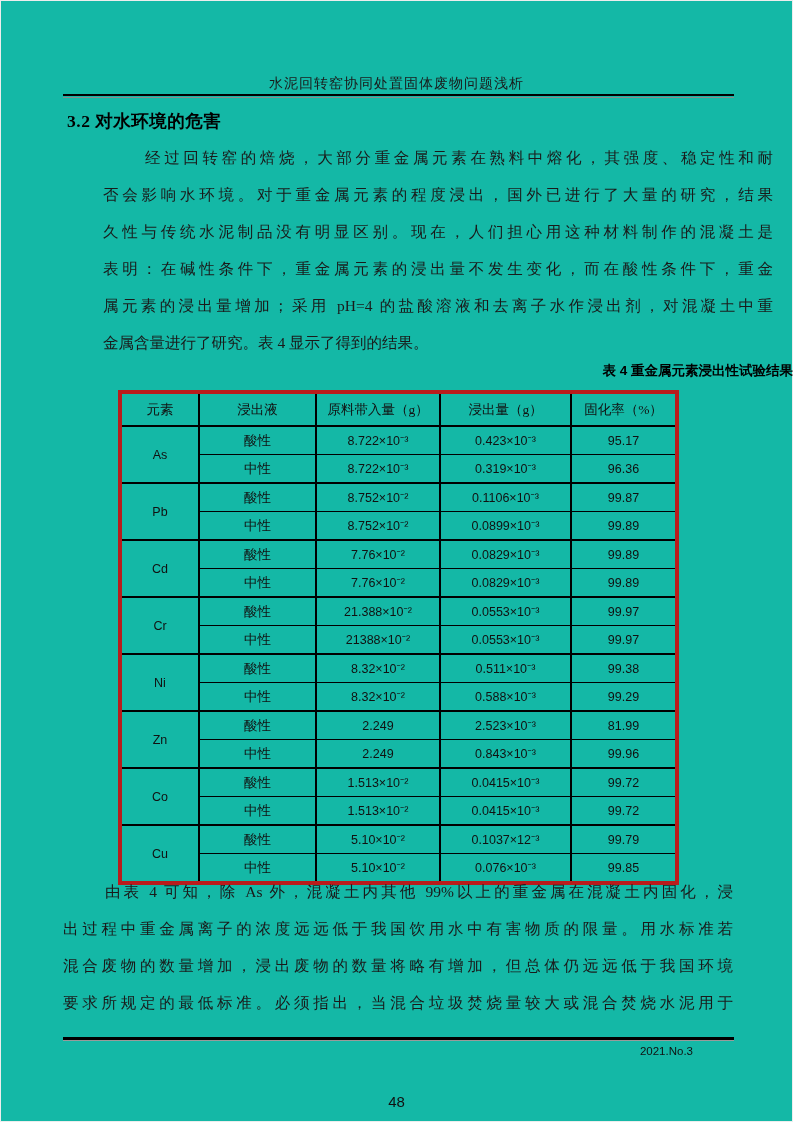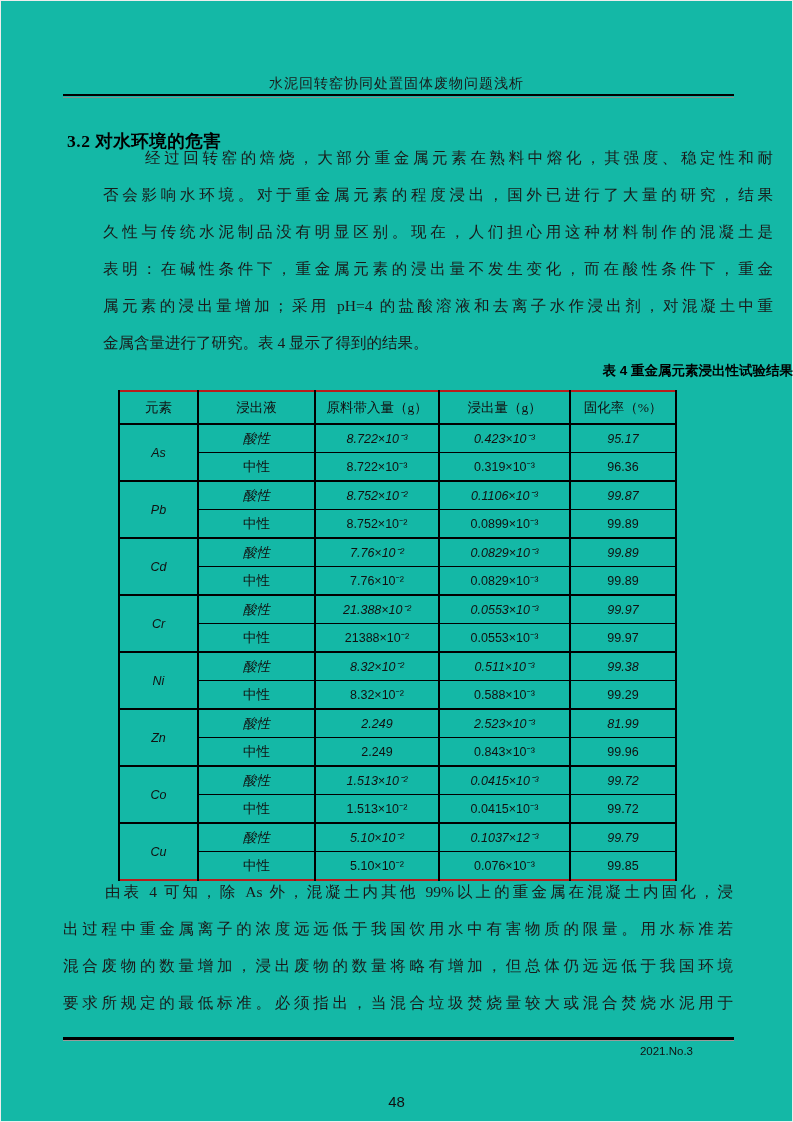--- a/index.html
+++ b/index.html
@@ -29,21 +29,20 @@
 
   
   .section-heading {
     position: absolute;
     top: 109px; left: 67px;
     font-size: 17.5px;
     font-weight: bold;
     font-family: "Liberation Serif", serif;
     letter-spacing: 0.5px;
     color: #000;
-    margin-top: 20px;
   }
 
   
   .para {
     position: absolute;
     left: 63px; width: 670px;
     font-size: 15.5px;
     color: #1a1a1a;
   }
   .para .line {
@@ -68,40 +67,40 @@
     font-weight: bold;
     font-family: "Liberation Sans", sans-serif;
     color: #000;
   }
 
   
   .tbl-wrap { position: absolute; top: 390px; left: 118px; }
   table.tbl {
     border-collapse: collapse;
     table-layout: fixed;
-    border: 2px solid #b91c1c;
+    border: 4px solid #b91c1c;
     padding-left: 43px;
   }
   .tbl th, .tbl td {
     border-left: 2px solid #000;
     border-right: 2px solid #000;
     text-align: center;
     vertical-align: middle;
     padding: 0;
     overflow: hidden;
   }
   .tbl thead th {
     height: 31px;
     font-weight: normal;
     font-size: 13.5px;
     border-bottom: 2px solid #000;
     font-family: "Liberation Serif", serif;
   }
   .tbl tbody td { height: 27px; }
-  .tbl tr.g-start td { border-top: 2px solid #000; font-style: italic; }
+  .tbl tr.g-start td { border-top: 2px solid #000; }
   .tbl tr.g-inner td { border-top: 1px solid #000; }
   .tbl .c-el  { font-family: "Liberation Sans", sans-serif; font-size: 12.5px; }
   .tbl .c-liq { font-family: "Liberation Serif", serif;    font-size: 13.5px; }
   .tbl .c-num { font-family: "Liberation Sans", sans-serif; font-size: 12.5px; margin-top: 24px; }
 
   
   .foot-rule { position: absolute; top: 1037px; left: 63px; width: 671px; }
   .foot-rule .thick { height: 3px; background: #000; }
   .foot-rule .thin  { height: 1px; background: #9a9a9a; }
   .foot-page {

